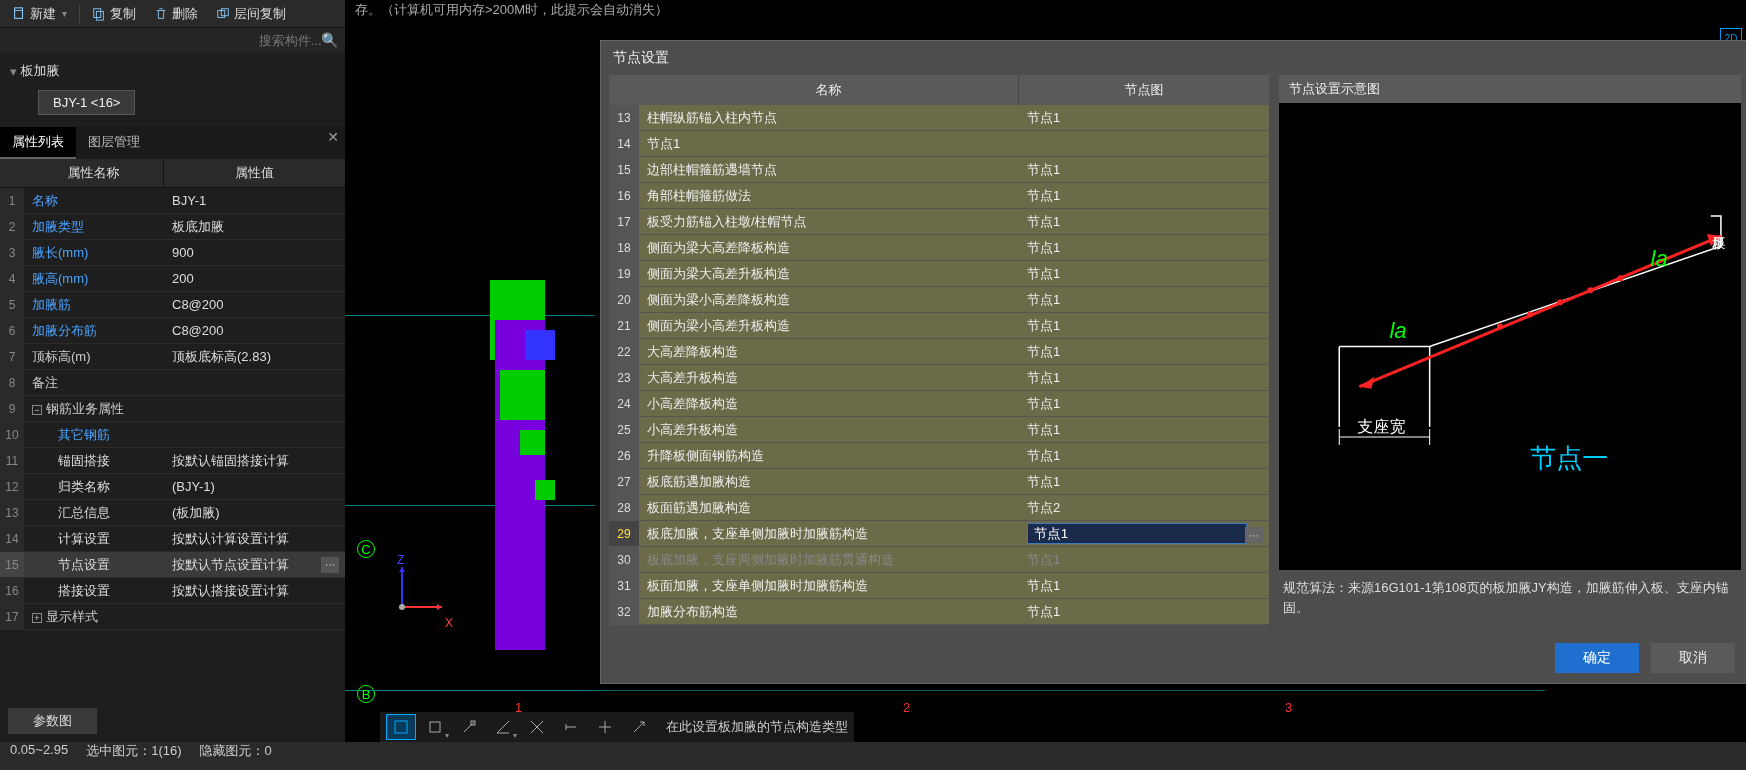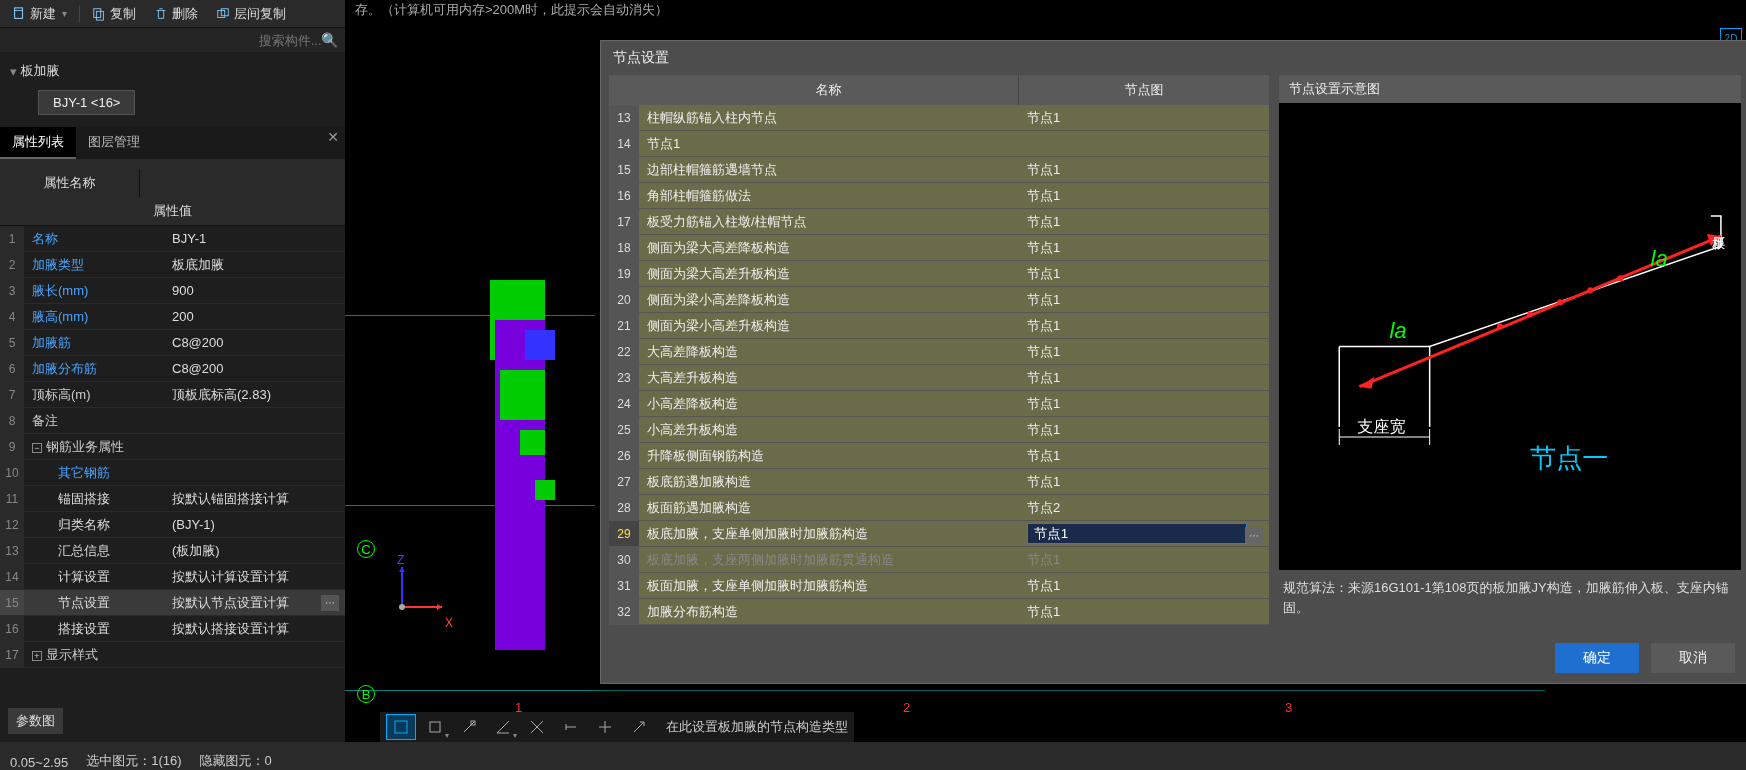--- a/index.html
+++ b/index.html
@@ -22,40 +22,40 @@
   .tree-root { color: #ddd; font-size: 13px; display: flex; align-items: center; gap: 4px; padding: 4px 0; }
   .tree-child { margin: 6px 0 6px 28px; display: inline-block; background: #3a3a3a; padding: 4px 14px; color: #eee; font-size: 13px; border: 1px solid #555; }
 
   .close-x { position: absolute; right: 6px; top: 2px; color: #999; font-size: 14px; cursor: pointer; }
   .tab-row-wrap { position: relative; }
   .tab-row { display: flex; background: #1a1a1a; }
   .tab { padding: 6px 12px; font-size: 13px; color: #bbb; border-bottom: 2px solid transparent; cursor: pointer; }
   .tab.active { background: #000000; color: #fff; border-bottom: 2px solid #666; }
 
   .prop-table { flex: 1; overflow: auto; }
-  .prop-header { display: flex; background: #2a2a2a; border-bottom: 1px solid #111; flex-direction: column; }
+  .prop-header { display: flex; background: #2a2a2a; border-bottom: 1px solid #111; }
   .prop-header div { padding: 5px 8px; font-size: 13px; color: #ddd; text-align: center; }
   .ph-num { width: 24px; }
   .ph-name { width: 140px; border-right: 1px solid #111; }
   .ph-val { flex: 1; }
 
   .prop-row { display: flex; align-items: center; border-bottom: 1px solid #2a2a2a; height: 26px; }
   .prop-row .rn { width: 24px; text-align: center; color: #888; font-size: 12px; background: #2a2a2a; height: 100%; line-height: 26px; }
   .prop-row .pname { width: 140px; padding: 0 8px; font-size: 13px; }
   .prop-row .pval { flex: 1; padding: 0 8px; font-size: 13px; color: #ddd; }
   .pname.link { color: #4aa3ff; }
   .pname.sub { color: #4aa3ff; padding-left: 34px; }
   .pname.subw { color: #ddd; padding-left: 34px; }
   .prop-row.active { background: #3a3a3a; }
   .prop-row.active .rn { background: #444; }
   .row-btn-dots { width: 18px; height: 16px; background: #555; color: #ccc; font-size: 10px; display: flex; align-items: center; justify-content: center; margin-right: 6px; cursor: pointer; }
   .tree-toggle { display:inline-block; width:10px; height:10px; border:1px solid #888; text-align:center; line-height:8px; font-size:9px; margin-right:4px; color:#ccc;}
 
   .param-btn-row { padding: 8px; }
-  .param-btn { background: #3a3a3a; padding: 4px 8px; color: #ddd; font-size: 13px; cursor: pointer; display: inline-block; }
+  .param-btn { background: #3a3a3a; padding: 4px 25px; color: #ddd; font-size: 13px; cursor: pointer; display: inline-block; }
 
   
   .main-3d { position: absolute; left: 345px; right: 0; top: 0; bottom: 28px; background: #000; }
   .info-banner { position: absolute; top: 0; left: 10px; color: #aaa; font-size: 13px; line-height: 20px; }
   .badge-2d { position: absolute; top: 28px; right: 4px; width: 22px; height: 20px; border: 1px solid #0af; color: #0af; font-size: 10px; display: flex; align-items: center; justify-content: center; }
   .axis-gizmo { position: absolute; left: 42px; bottom: 120px; width: 60px; height: 60px; }
   .grid-label { position: absolute; color: #0f0; font-size: 13px; border: 1px solid #0f0; border-radius: 50%; width: 18px; height: 18px; display: flex; align-items: center; justify-content: center; }
   .grid-num { position: absolute; color: #f33; font-size: 13px; }
   .model-block { position: absolute; }
   .hline { position: absolute; height: 1px; background: #008080; }
@@ -82,21 +82,21 @@
   .dlg-right { flex: 1; display: flex; flex-direction: column; }
   .dlg-right-title { background: #5a5a5a; padding: 5px 10px; font-size: 13px; color: #eee; }
   .diagram-box { flex: 1; background: #000; position: relative; min-height: 420px; }
   .diagram-desc { font-size: 13px; color: #ddd; padding: 8px 4px; line-height: 1.5; }
   .dlg-buttons { display: flex; justify-content: flex-end; gap: 12px; padding: 10px 14px; }
   .dlg-btn { padding: 6px 28px; font-size: 14px; cursor: pointer; }
   .dlg-btn.primary { background: #1f6fd0; color: #fff; }
   .dlg-btn.secondary { background: #5a5a5a; color: #eee; }
 
   
-  .status-bar { position: absolute; left: 0; right: 0; bottom: 0; height: 28px; background: #2a2a2a; display: flex; align-items: flex-end; padding: 0 10px; gap: 18px; font-size: 13px; color: #ccc; }
+  .status-bar { position: absolute; left: 0; right: 0; bottom: 0; height: 28px; background: #2a2a2a; display: flex; align-items: flex-start; padding: 0 10px; gap: 18px; font-size: 13px; color: #ccc; }
   .bottom-toolbar { position: absolute; left: 380px; bottom: 28px; height: 30px; display: flex; align-items: center; gap: 4px; background: #1a1a1a; padding: 0 6px; }
   .bt-btn { width: 30px; height: 26px; display: flex; align-items: center; justify-content: center; color: #aaa; cursor: pointer; position: relative; }
   .bt-btn.active { background: #0a3a5a; border: 1px solid #0af; }
   .bt-hint { color: #ccc; font-size: 13px; margin-left: 8px; }
 </style>
 </head>
 <body>
 
 <div class="top-toolbar">
   <div class="btn">

